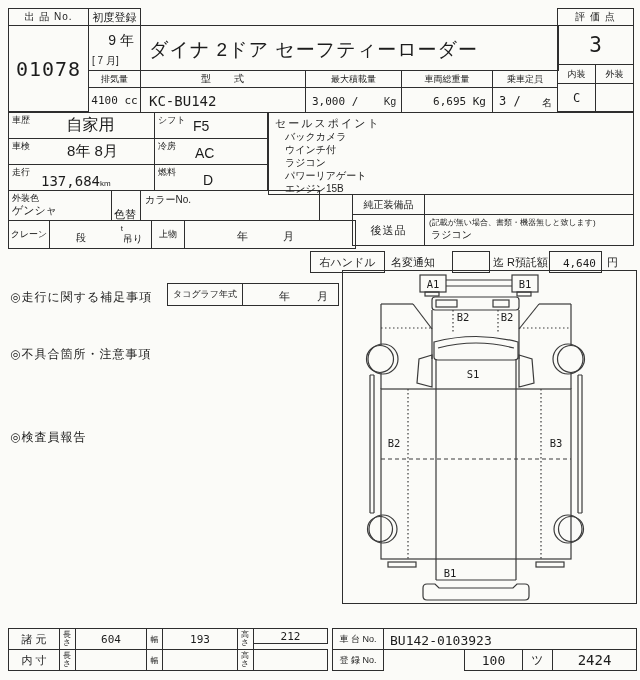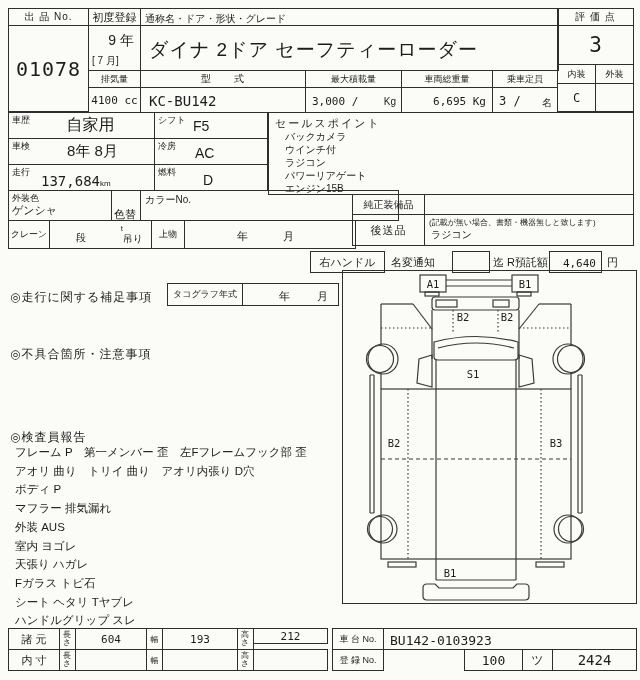--- a/index.html
+++ b/index.html
@@ -31,23 +31,20 @@
 
   <div class="bx c lb" style="left:8px;top:8px;width:81px;height:18px;">出 品 No.</div>
   <div class="bx c mono" style="left:8px;top:25px;width:81px;height:87px;font-size:20px;letter-spacing:1px;">01078</div>
 
   <div class="bx c" style="left:88px;top:8px;width:53px;height:18px;font-size:11px;">初度登録</div>
   <div class="bx" style="left:88px;top:25px;width:53px;height:46px;">
     <div class="nb" style="top:6px;right:6px;font-size:14px;">9 年</div>
     <div class="nb" style="bottom:2px;left:3px;font-size:10px;">[ 7 月]</div>
   </div>
 
-  <div class="bx" style="left:140px;top:8px;width:419px;height:18px;">
-    <div class="nb" style="top:3px;left:4px;font-size:10px;">通称名・ドア・形状・グレード</div>
-  </div>
   <div class="bx" style="left:140px;top:25px;width:419px;height:46px;">
     <div class="nb" style="top:11px;left:8px;font-size:19px;letter-spacing:1px;">ダイナ 2ドア セーフティーローダー</div>
   </div>
 
   <div class="bx c lb9" style="left:88px;top:70px;width:53px;height:18px;">排気量</div>
   <div class="bx c mono" style="left:88px;top:87px;width:53px;height:26px;font-size:11px;">4100 cc</div>
 
   <div class="bx c lb" style="left:140px;top:70px;width:166px;height:18px;">型　　式</div>
   <div class="bx mono" style="left:140px;top:87px;width:166px;height:26px;">
     <div class="nb" style="top:5px;left:8px;font-size:14px;">KC-BU142</div>
@@ -106,21 +103,21 @@
     <div class="nb" style="top:7px;left:48px;font-size:14px;">D</div>
   </div>
 
   <div class="bx" style="left:8px;top:190px;width:104px;height:31px;">
     <span class="corner-lb">外装色</span>
     <div class="nb" style="bottom:2px;left:3px;font-size:11px;">ゲンシャ</div>
   </div>
   <div class="bx" style="left:111px;top:190px;width:30px;height:31px;">
     <span class="nb" style="top:16px;left:2px;font-size:11px;">色替</span>
   </div>
-  <div class="bx" style="left:140px;top:190px;width:259px;height:31px;">
+  <div class="bx" style="left:140px;top:190px;width:180px;height:31px;">
     <span class="nb" style="top:2px;left:4px;font-size:10px;">カラーNo.</span>
   </div>
 
   <div class="bx c lb9" style="left:8px;top:220px;width:42px;height:29px;">クレーン</div>
   <div class="bx" style="left:49px;top:220px;width:103px;height:29px;">
     <span class="nb" style="top:10px;left:26px;font-size:10px;">段</span>
     <span class="nb" style="top:3px;right:28px;font-size:8px;">t</span>
     <span class="nb" style="top:11px;right:8px;font-size:10px;">吊り</span>
   </div>
   <div class="bx c lb9" style="left:151px;top:220px;width:34px;height:29px;">上物</div>
@@ -161,32 +158,20 @@
   <div class="nb" style="left:10px;top:289px;font-size:12px;letter-spacing:1px;">◎走行に関する補足事項</div>
   <div class="bx c" style="left:167px;top:283px;width:76px;height:23px;font-size:9px;">タコグラフ年式</div>
   <div class="bx" style="left:242px;top:283px;width:97px;height:23px;">
     <span class="nb" style="top:5px;left:36px;font-size:11px;">年</span>
     <span class="nb" style="top:5px;left:74px;font-size:11px;">月</span>
   </div>
 
   <div class="nb" style="left:10px;top:346px;font-size:12px;letter-spacing:1px;">◎不具合箇所・注意事項</div>
 
   <div class="nb" style="left:10px;top:429px;font-size:12px;letter-spacing:1px;">◎検査員報告</div>
-  <div class="nb" style="left:15px;top:443px;width:322px;font-size:11.5px;line-height:18.7px;">
-    <div>フレーム P　第一メンバー 歪　左Fフレームフック部 歪</div>
-    <div>アオリ 曲り　トリイ 曲り　アオリ内張り D穴</div>
-    <div>ボディ P</div>
-    <div>マフラー 排気漏れ</div>
-    <div>外装 AUS</div>
-    <div>室内 ヨゴレ</div>
-    <div>天張り ハガレ</div>
-    <div>Fガラス トビ石</div>
-    <div>シート ヘタリ Tヤブレ</div>
-    <div>ハンドルグリップ スレ</div>
-  </div>
 
   <div class="bx" style="left:342px;top:270px;width:295px;height:334px;">
     <svg width="293" height="332" viewBox="0 0 293 332">
       <g fill="none" stroke="#3a3a3a" stroke-width="1.2">
 
         <rect x="77" y="4" width="26" height="17"></rect>
         <rect x="169" y="4" width="26" height="17"></rect>
         <line x1="103" y1="9" x2="169" y2="9"></line>
         <line x1="103" y1="15" x2="169" y2="15"></line>
         <rect x="82" y="21" width="14" height="4"></rect>

